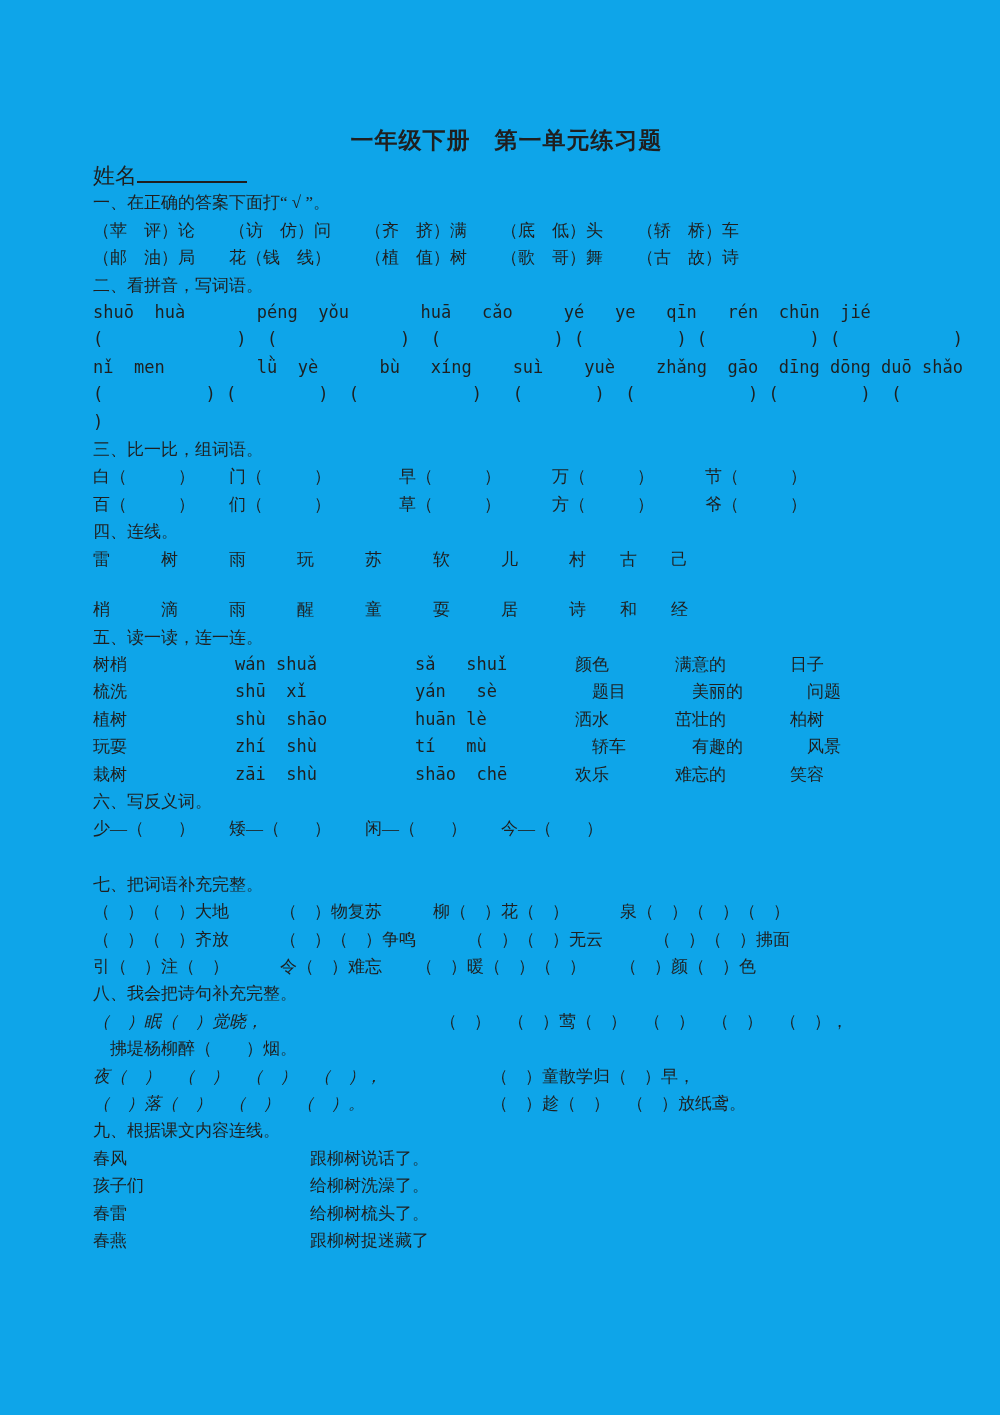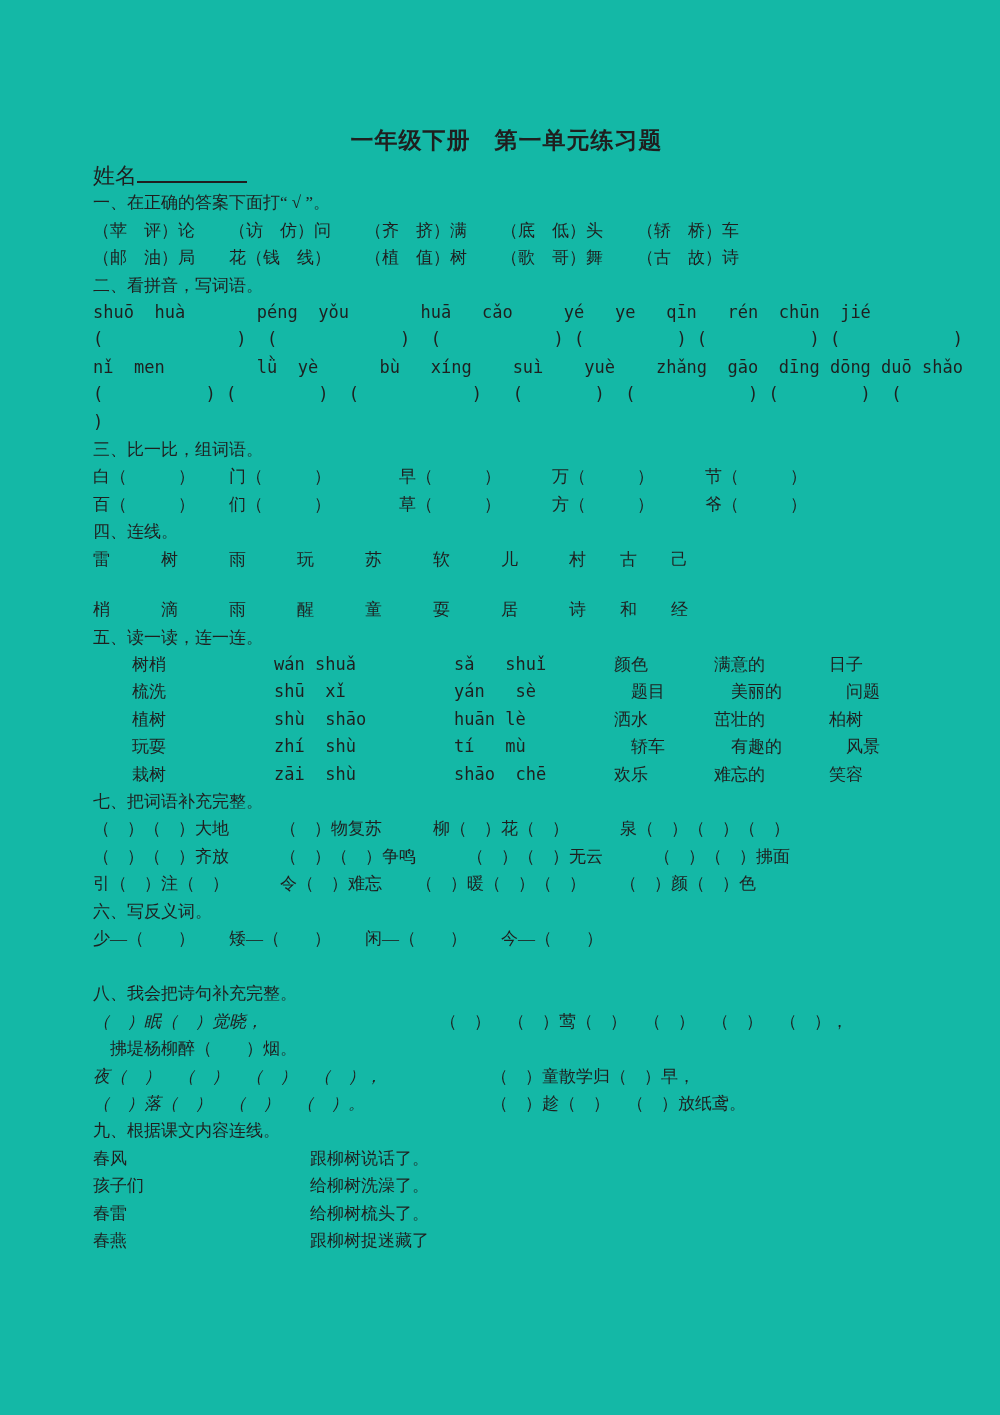--- a/index.html
+++ b/index.html
@@ -1,39 +1,39 @@
 <!DOCTYPE html>
 <html><head>
 <meta charset="utf-8">
 <style>
   * { margin:0; padding:0; box-sizing:border-box; }
   html,body { background:#ffffff; }
   .page {
     position:relative;
     width:1000px; height:1415px;
-    background:#14b8a6;
+    background:#0ea5e9;
     color:#1f1f1f;
     font-family:"Liberation Serif","DejaVu Serif",serif;
     padding:126px 80px 0 93px;
     overflow:hidden;
   }
   .title {
     font-size:23px; font-weight:bold; text-align:center;
     line-height:30px; margin-bottom:6px; letter-spacing:1px;
   }
   .line { font-size:17px; line-height:27.4px; white-space:pre; }
   .mono { font-family:"DejaVu Sans Mono","Liberation Mono",monospace; font-size:17px; }
   .name-row { font-size:22px; line-height:27.4px; }
   .name-underline {
     display:inline-block; width:110px; height:14px;
     border-bottom:2px solid #1f1f1f; vertical-align:baseline;
   }
   .row { display:flex; font-size:17px; line-height:27.4px; }
   .row span { white-space:pre; }
-  .s5-row .c0 { width:142px;margin-left:39px; }
+  .s5-row .c0 { width:142px; }
   .s5-row .c1 { width:180px; }
   .s5-row .c2 { width:160px; }
   .s5-row .c3 { width:100px; }
   .s5-row .c4 { width:115px; }
   .pinyin { font-family:"DejaVu Sans Mono","Liberation Mono",monospace; }
   .s8-row .left  { width:347px;font-style:italic; }
   .s8-title-left  { width:347px; padding-left:42px; }
   .s8-title-right { padding-left:110px; }
   .s9-row .left { width:217px; }
   .spacer23 { height:23px; }
@@ -114,30 +114,30 @@
       <span class="c0">栽树</span>
         <span class="c1 pinyin">zāi  shù</span>
         <span class="c2 pinyin">shāo  chē</span>
         <span class="c3">欢乐</span>
         <span class="c4">难忘的</span>
         <span class="c5">笑容</span>
     </div>
   </div>
 
   <div>
+    <div class="line">六、写反义词。</div>
+    <div class="line">少—（　　）　　矮—（　　）　　闲—（　　）　　今—（　　）</div>
+    <div class="spacer28"></div>
+  </div>
+
+  <div>
     <div class="line">七、把词语补充完整。</div>
     <div class="line">（　）（　）大地　　　（　）物复苏　　　柳（　）花（　）　　　泉（　）（　）（　）</div>
     <div class="line">（　）（　）齐放　　　（　）（　）争鸣　　　（　）（　）无云　　　（　）（　）拂面</div>
     <div class="line">引（　）注（　）　　　令（　）难忘　　（　）暖（　）（　）　　（　）颜（　）色</div>
-  </div>
-
-  <div>
-    <div class="line">六、写反义词。</div>
-    <div class="line">少—（　　）　　矮—（　　）　　闲—（　　）　　今—（　　）</div>
-    <div class="spacer28"></div>
   </div>
 
   <div>
     <div class="line">八、我会把诗句补充完整。</div>
     <div class="row s8-row">
       <span class="left">（　）眠（　）觉晓，</span>
         <span>（　）　（　）莺（　）　（　）　（　）　（　），</span>
     </div>
     <div class="row s8-row">
         <span>　拂堤杨柳醉（　　）烟。</span>

